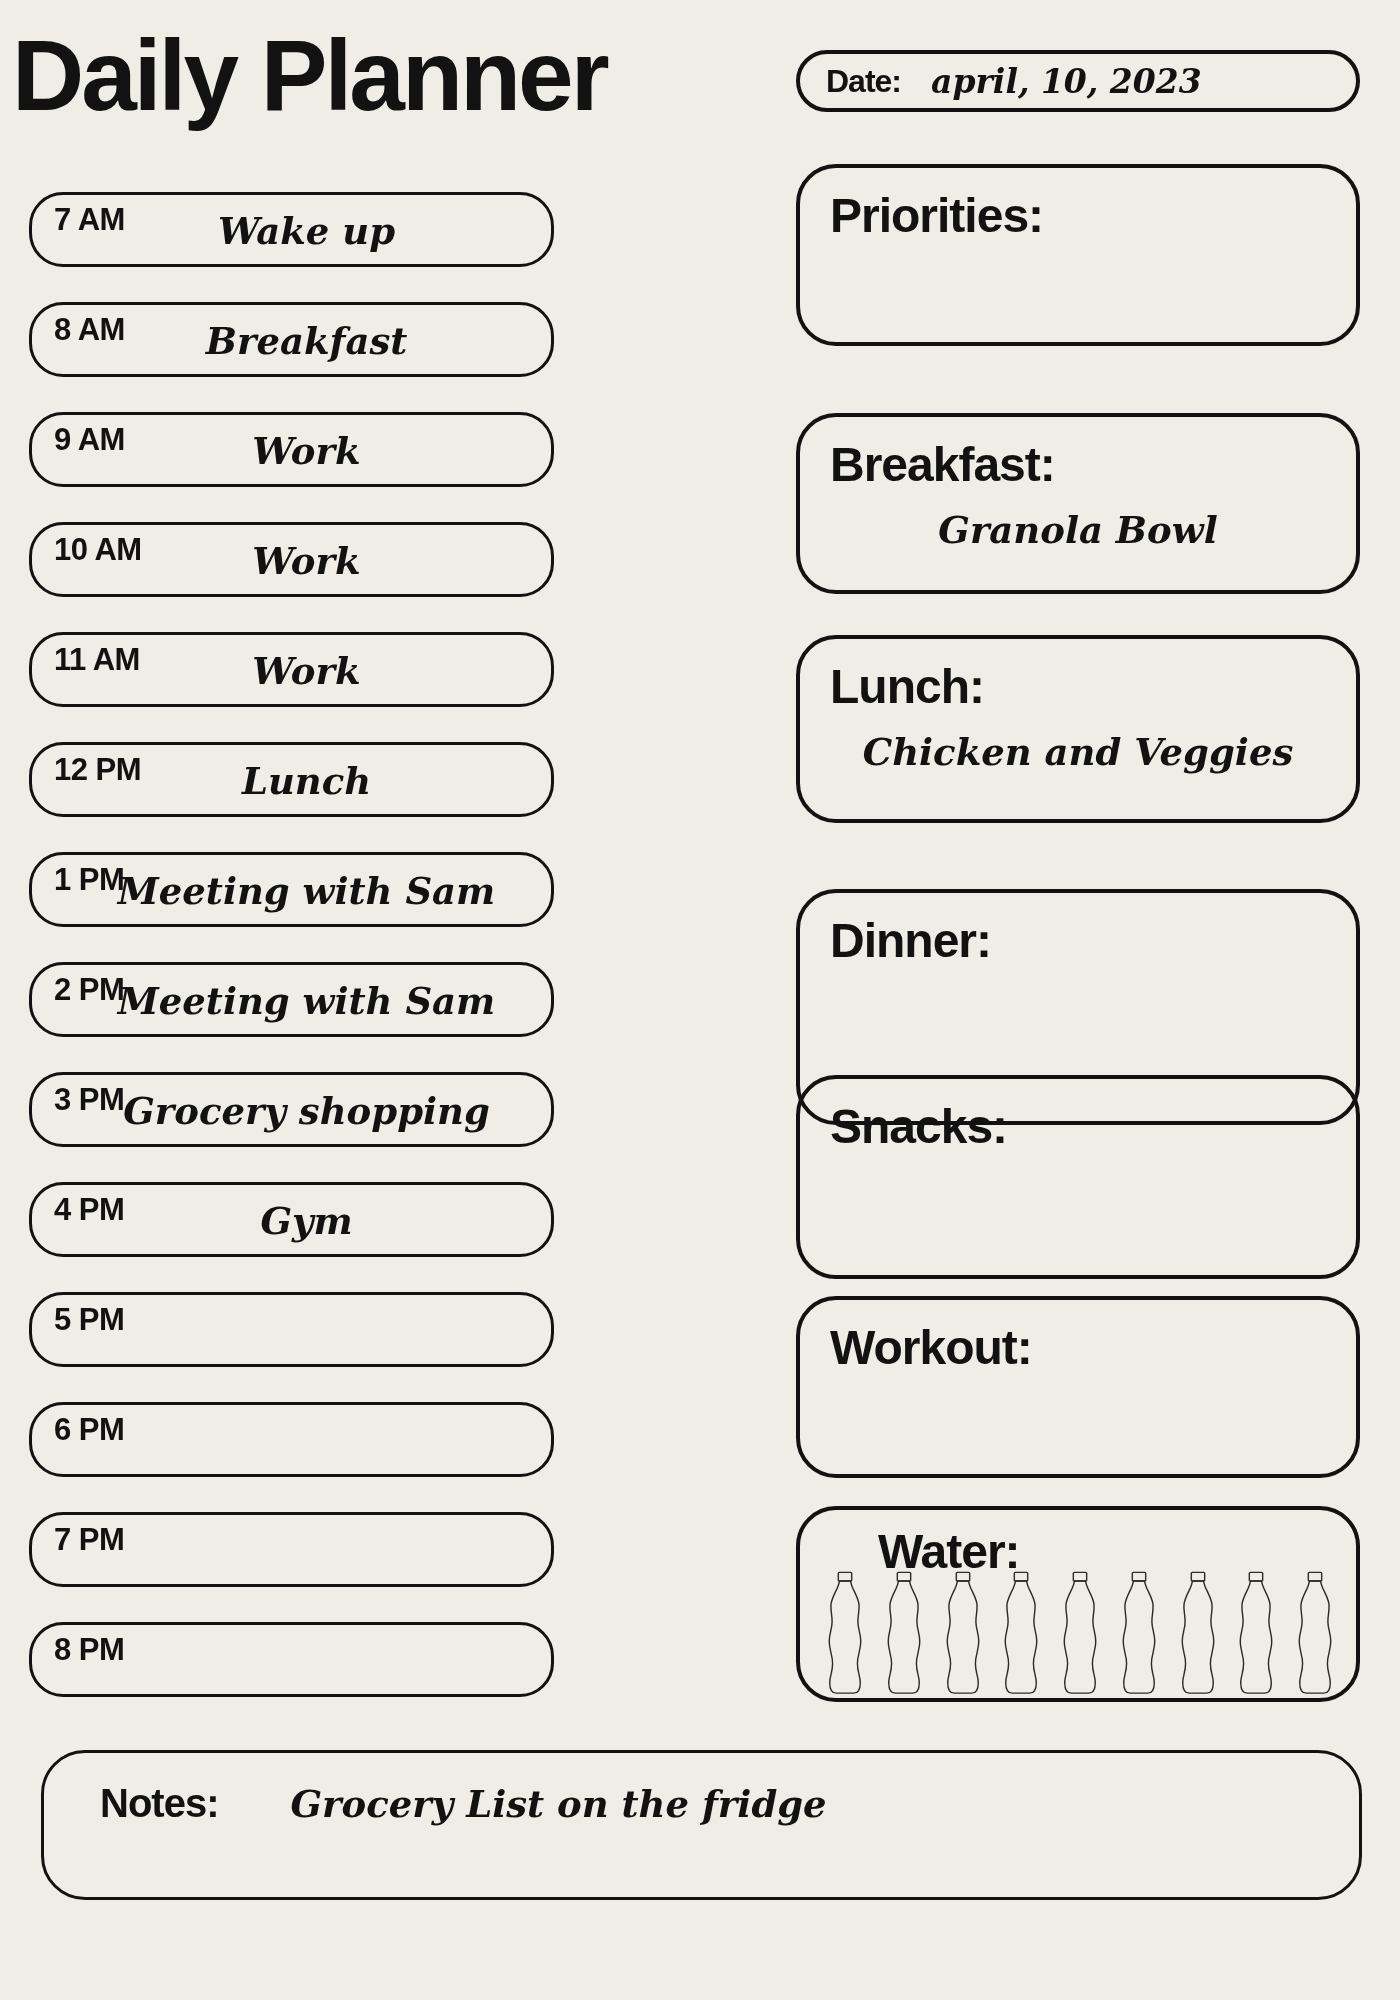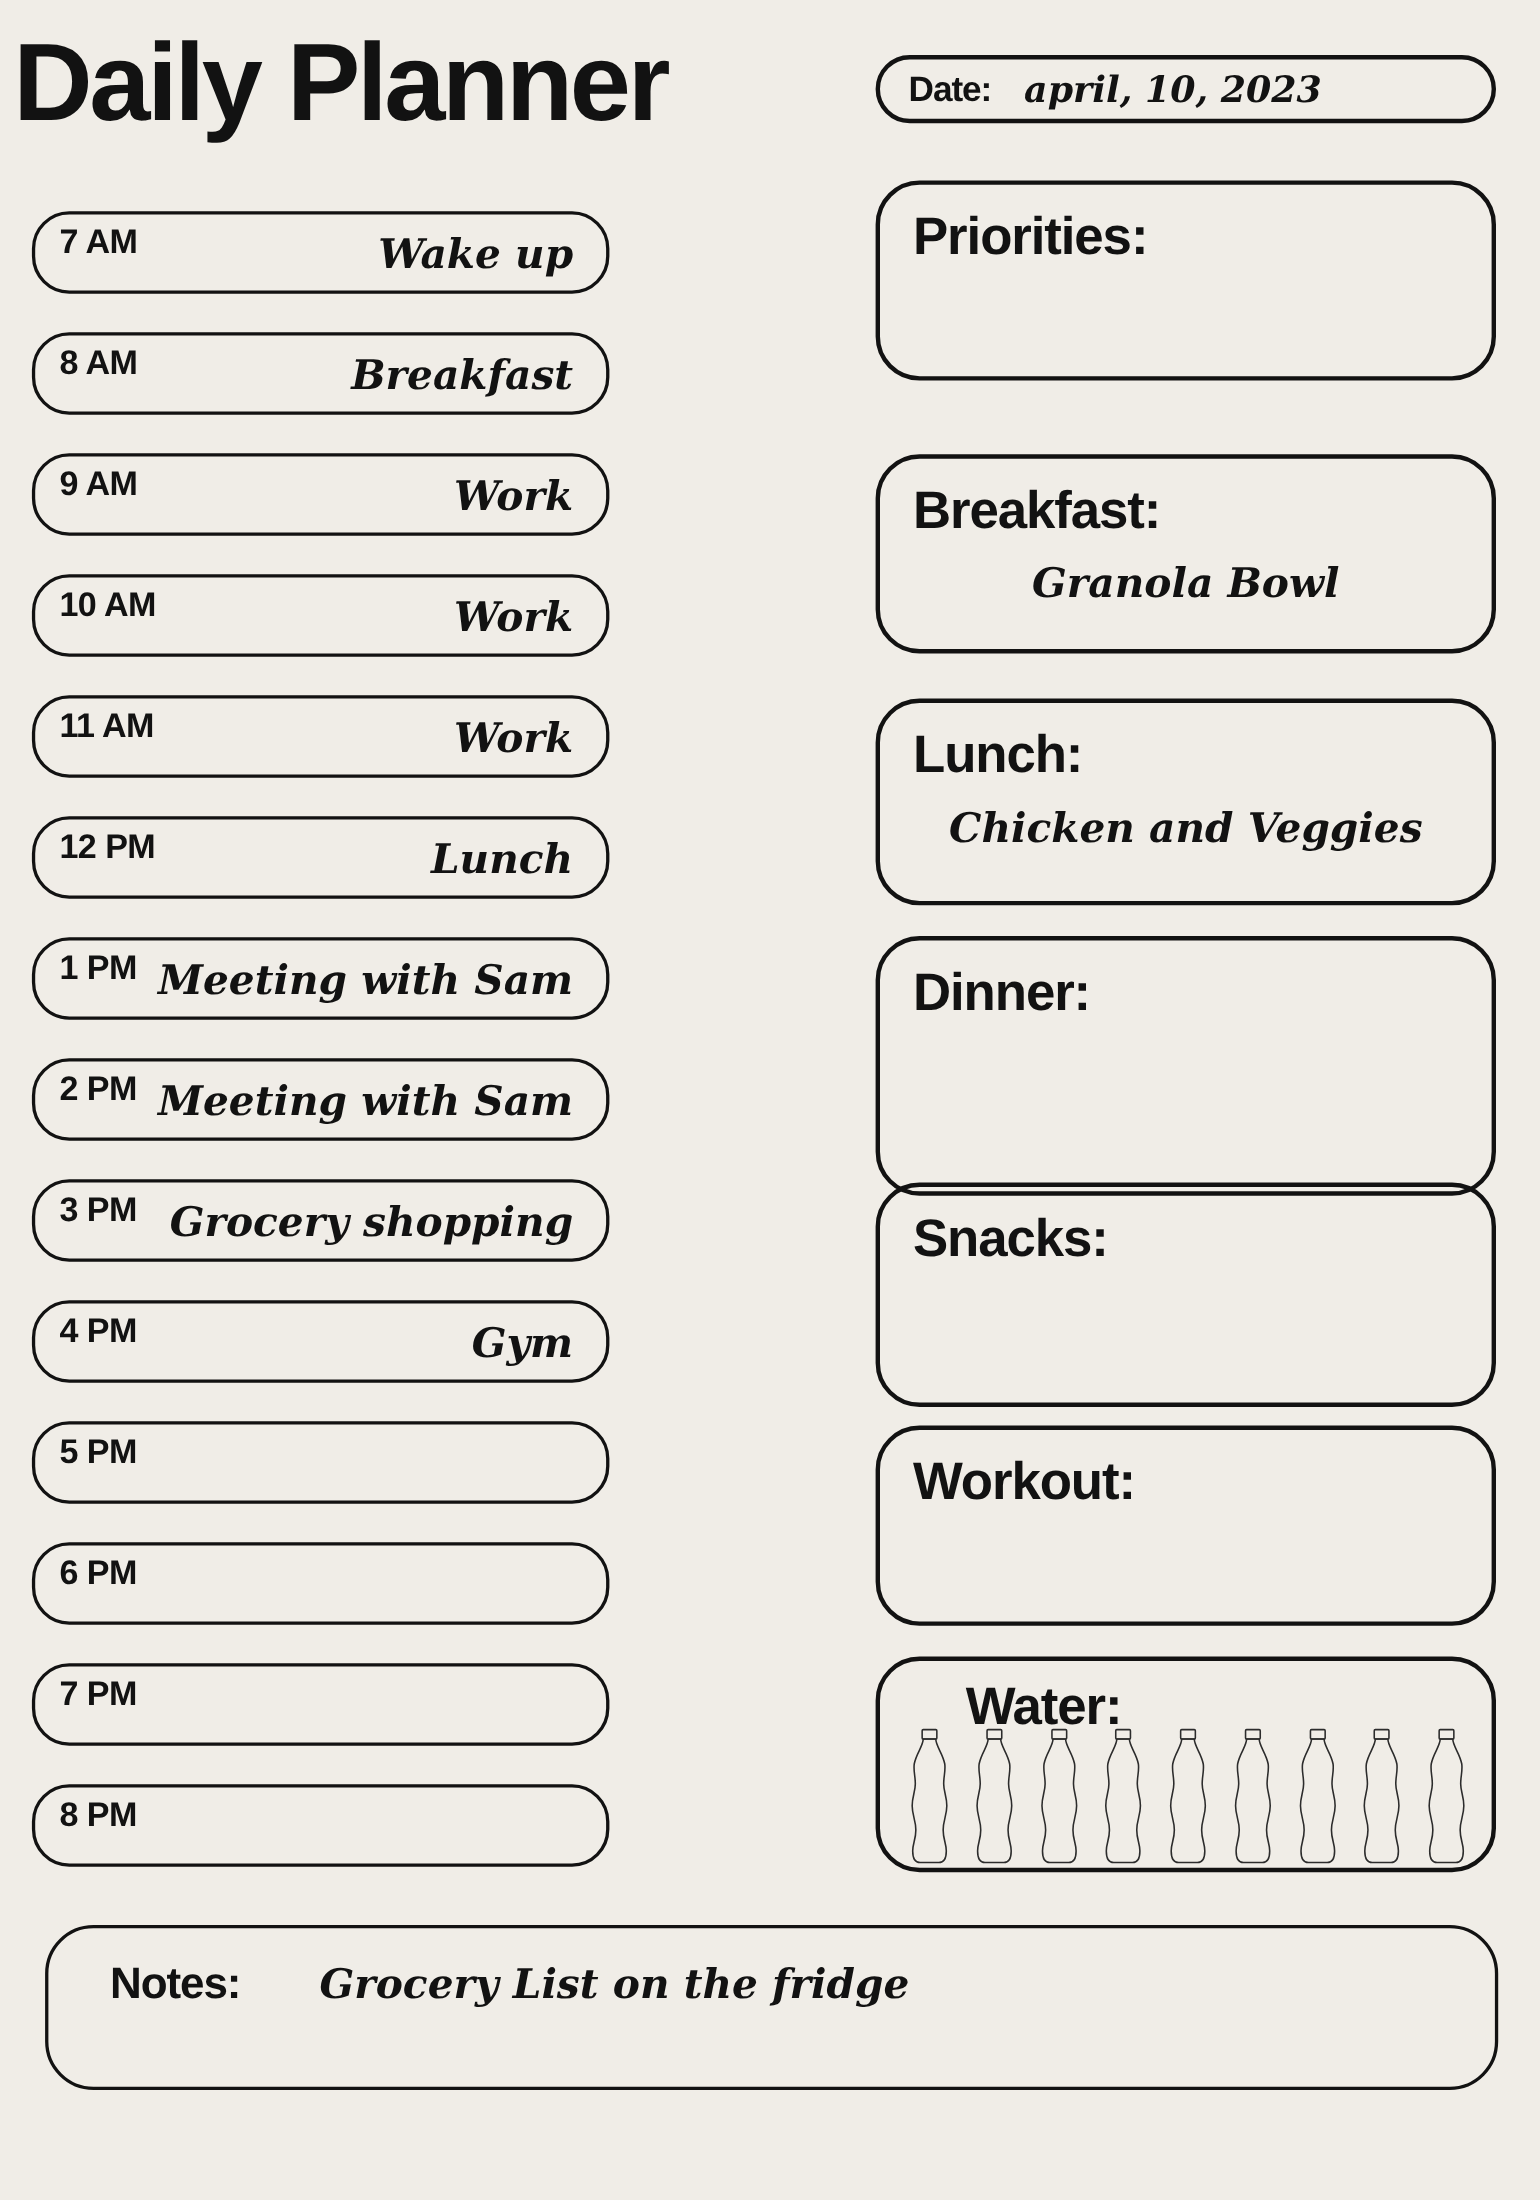--- a/index.html
+++ b/index.html
@@ -34,37 +34,37 @@
     height:75px;border:3px solid #121212;border-radius:34px;
     box-sizing:border-box;position:relative;
   }
   .slot .time{
     position:absolute;left:22px;top:7px;
     font-size:31px;font-weight:bold;letter-spacing:-0.5px;
   }
   .slot .entry{
     position:absolute;left:60px;right:30px;top:50%;
     transform:translateY(-48%);
-    text-align:right;font-size:37px;white-space:nowrap;
+    text-align:center;font-size:37px;white-space:nowrap;
   }
   
   .panel{
     position:absolute;left:796px;width:564px;
     border:4px solid #121212;border-radius:40px;box-sizing:border-box;
   }
   .panel-label{
     margin:20px 0 0 30px;font-size:48px;font-weight:bold;letter-spacing:-1px;
   }
   .panel-entry{
     text-align:center;font-size:37px;margin-top:16px;white-space:nowrap;
   }
   #box-priorities{top:164px;height:182px;}
   #box-breakfast{top:413px;height:181px;}
   #box-lunch{top:635px;height:188px;}
-  #box-dinner{top:851px;height:236px;}
+  #box-dinner{top:889px;height:236px;}
   #box-snacks{top:1075px;height:204px;}
   #box-workout{top:1296px;height:182px;}
   #box-water{top:1506px;height:196px;padding-left:48px;}
   #box-water .panel-label{margin-top:14px;}
   #bottle-row{
     position:absolute;left:24px;right:20px;bottom:2px;
     display:flex;justify-content:space-between;align-items:flex-end;
   }
   .bottle{display:block;stroke:#2c2c2c;fill:none;stroke-width:1.5;}
   

